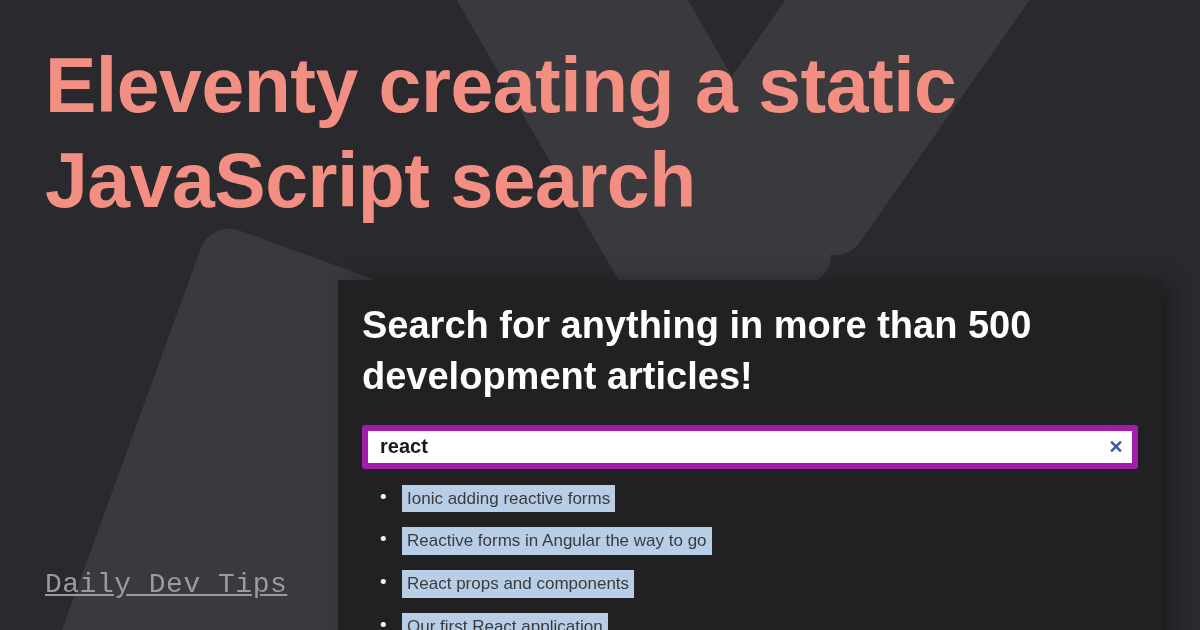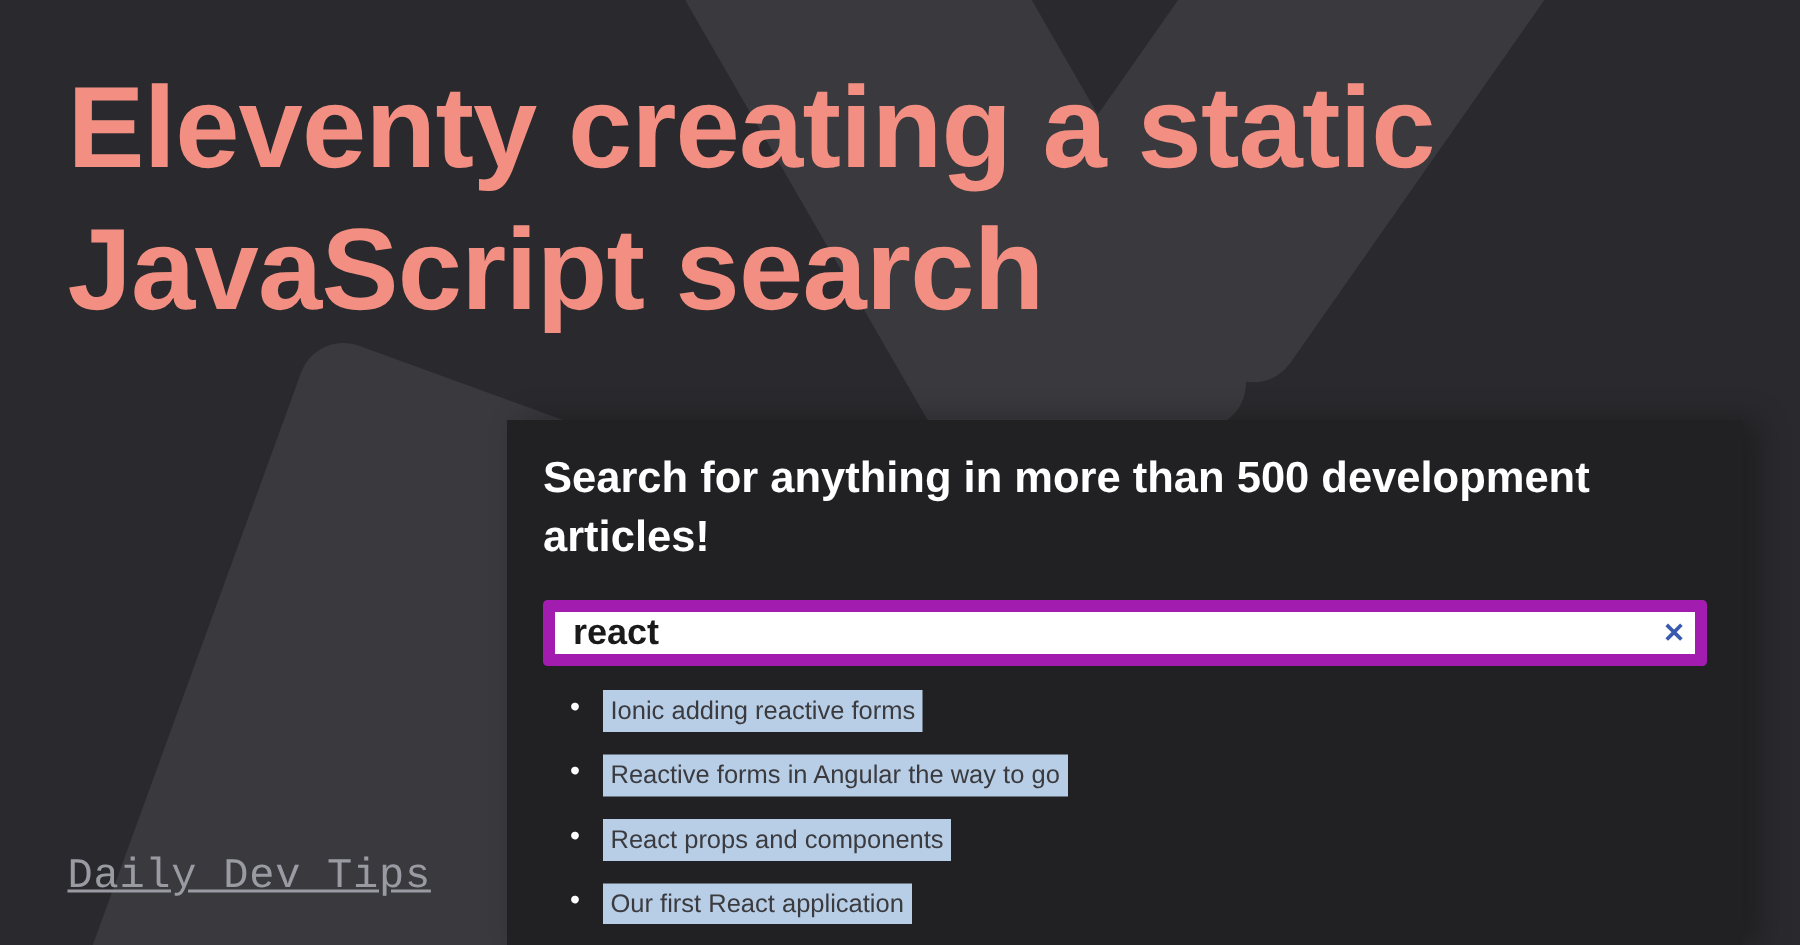--- a/index.html
+++ b/index.html
@@ -86,39 +86,39 @@
       top: 280px;
       left: 338px;
       right: 38px;
       background: #212124;
       padding: 20px 24px 0 24px;
       box-shadow: 10px 0 20px rgba(0,0,0,0.3);
     }
 
     .search-heading {
       color: #ffffff;
-      font-size: 29px;
+      font-size: 38px;
       font-weight: 700;
       line-height: 1.35;
       margin-bottom: 22px;
     }
 
     .search-input-wrapper {
       position: relative;
       margin-bottom: 10px;
     }
 
     .search-input {
       width: 100%;
       height: 44px;
       background: #ffffff;
-      border: 8px solid #a21caf;
+      border: 6px solid #a21caf;
       border-radius: 3px;
       padding: 0 44px 0 12px;
-      font-size: 24px;
+      font-size: 20px;
       font-weight: 700;
       color: #1a1a1a;
       outline: none;
       font-family: inherit;
     }
 
     .clear-button {
       position: absolute;
       right: 5px;
       top: 50%;

